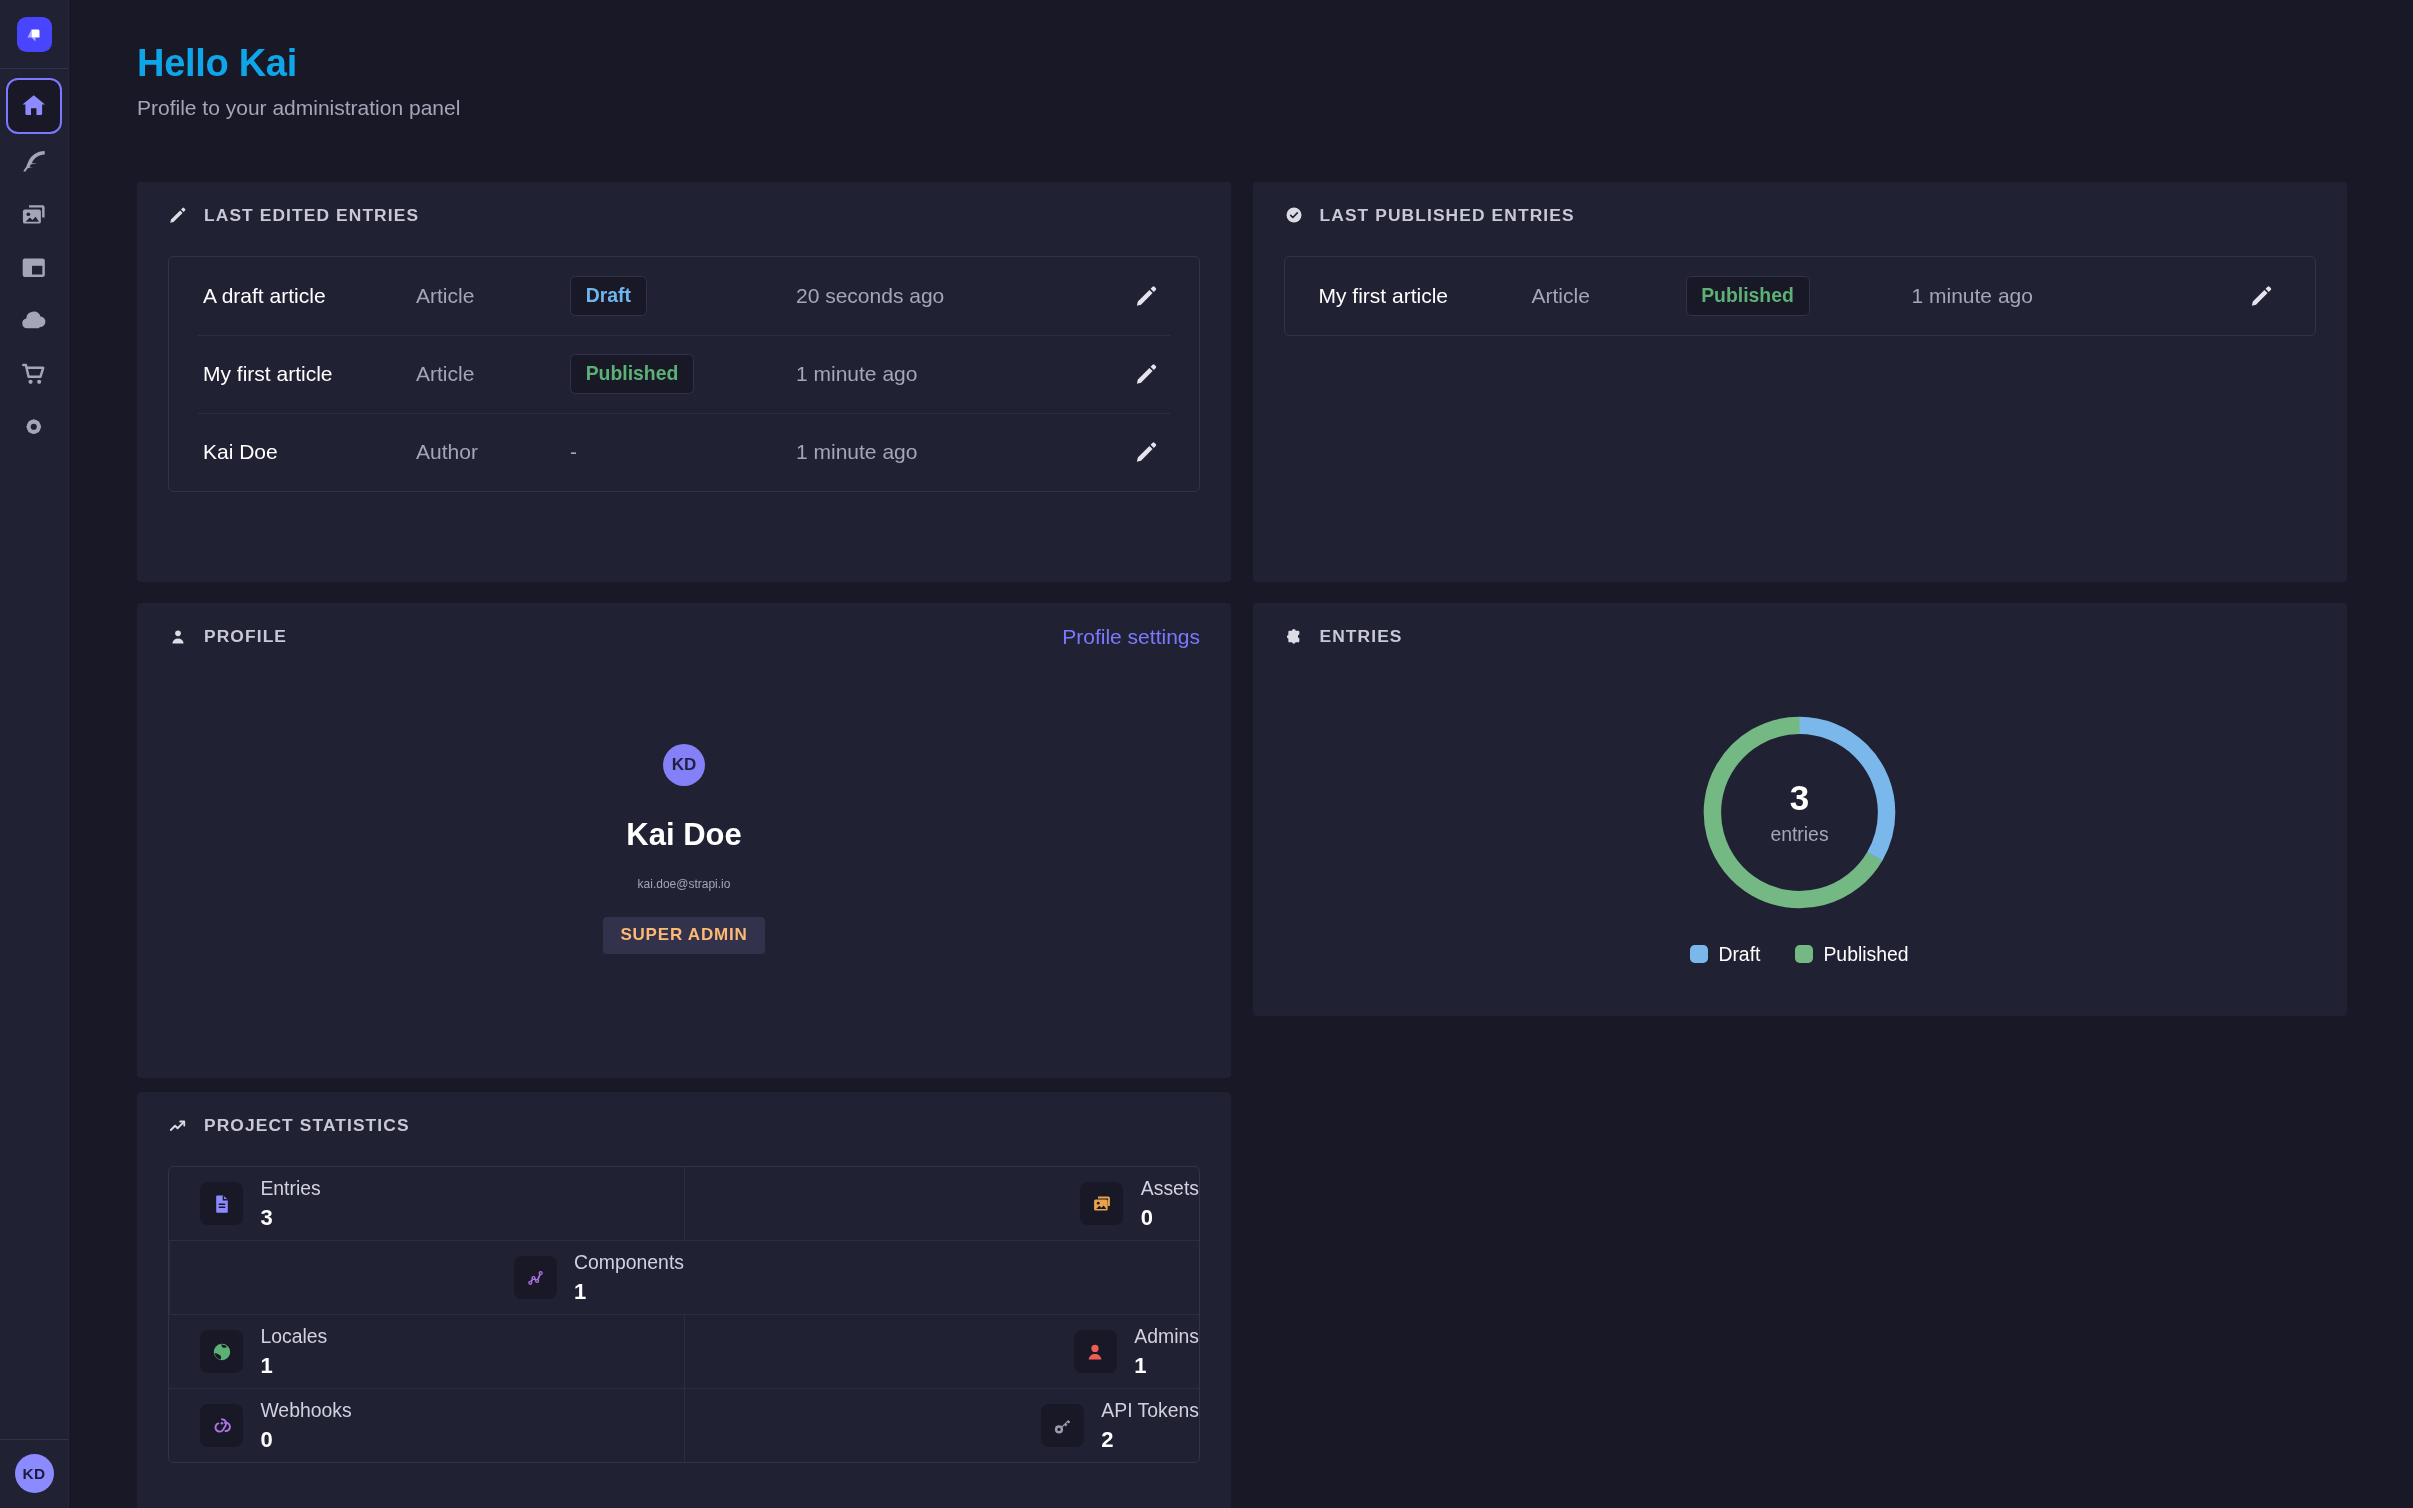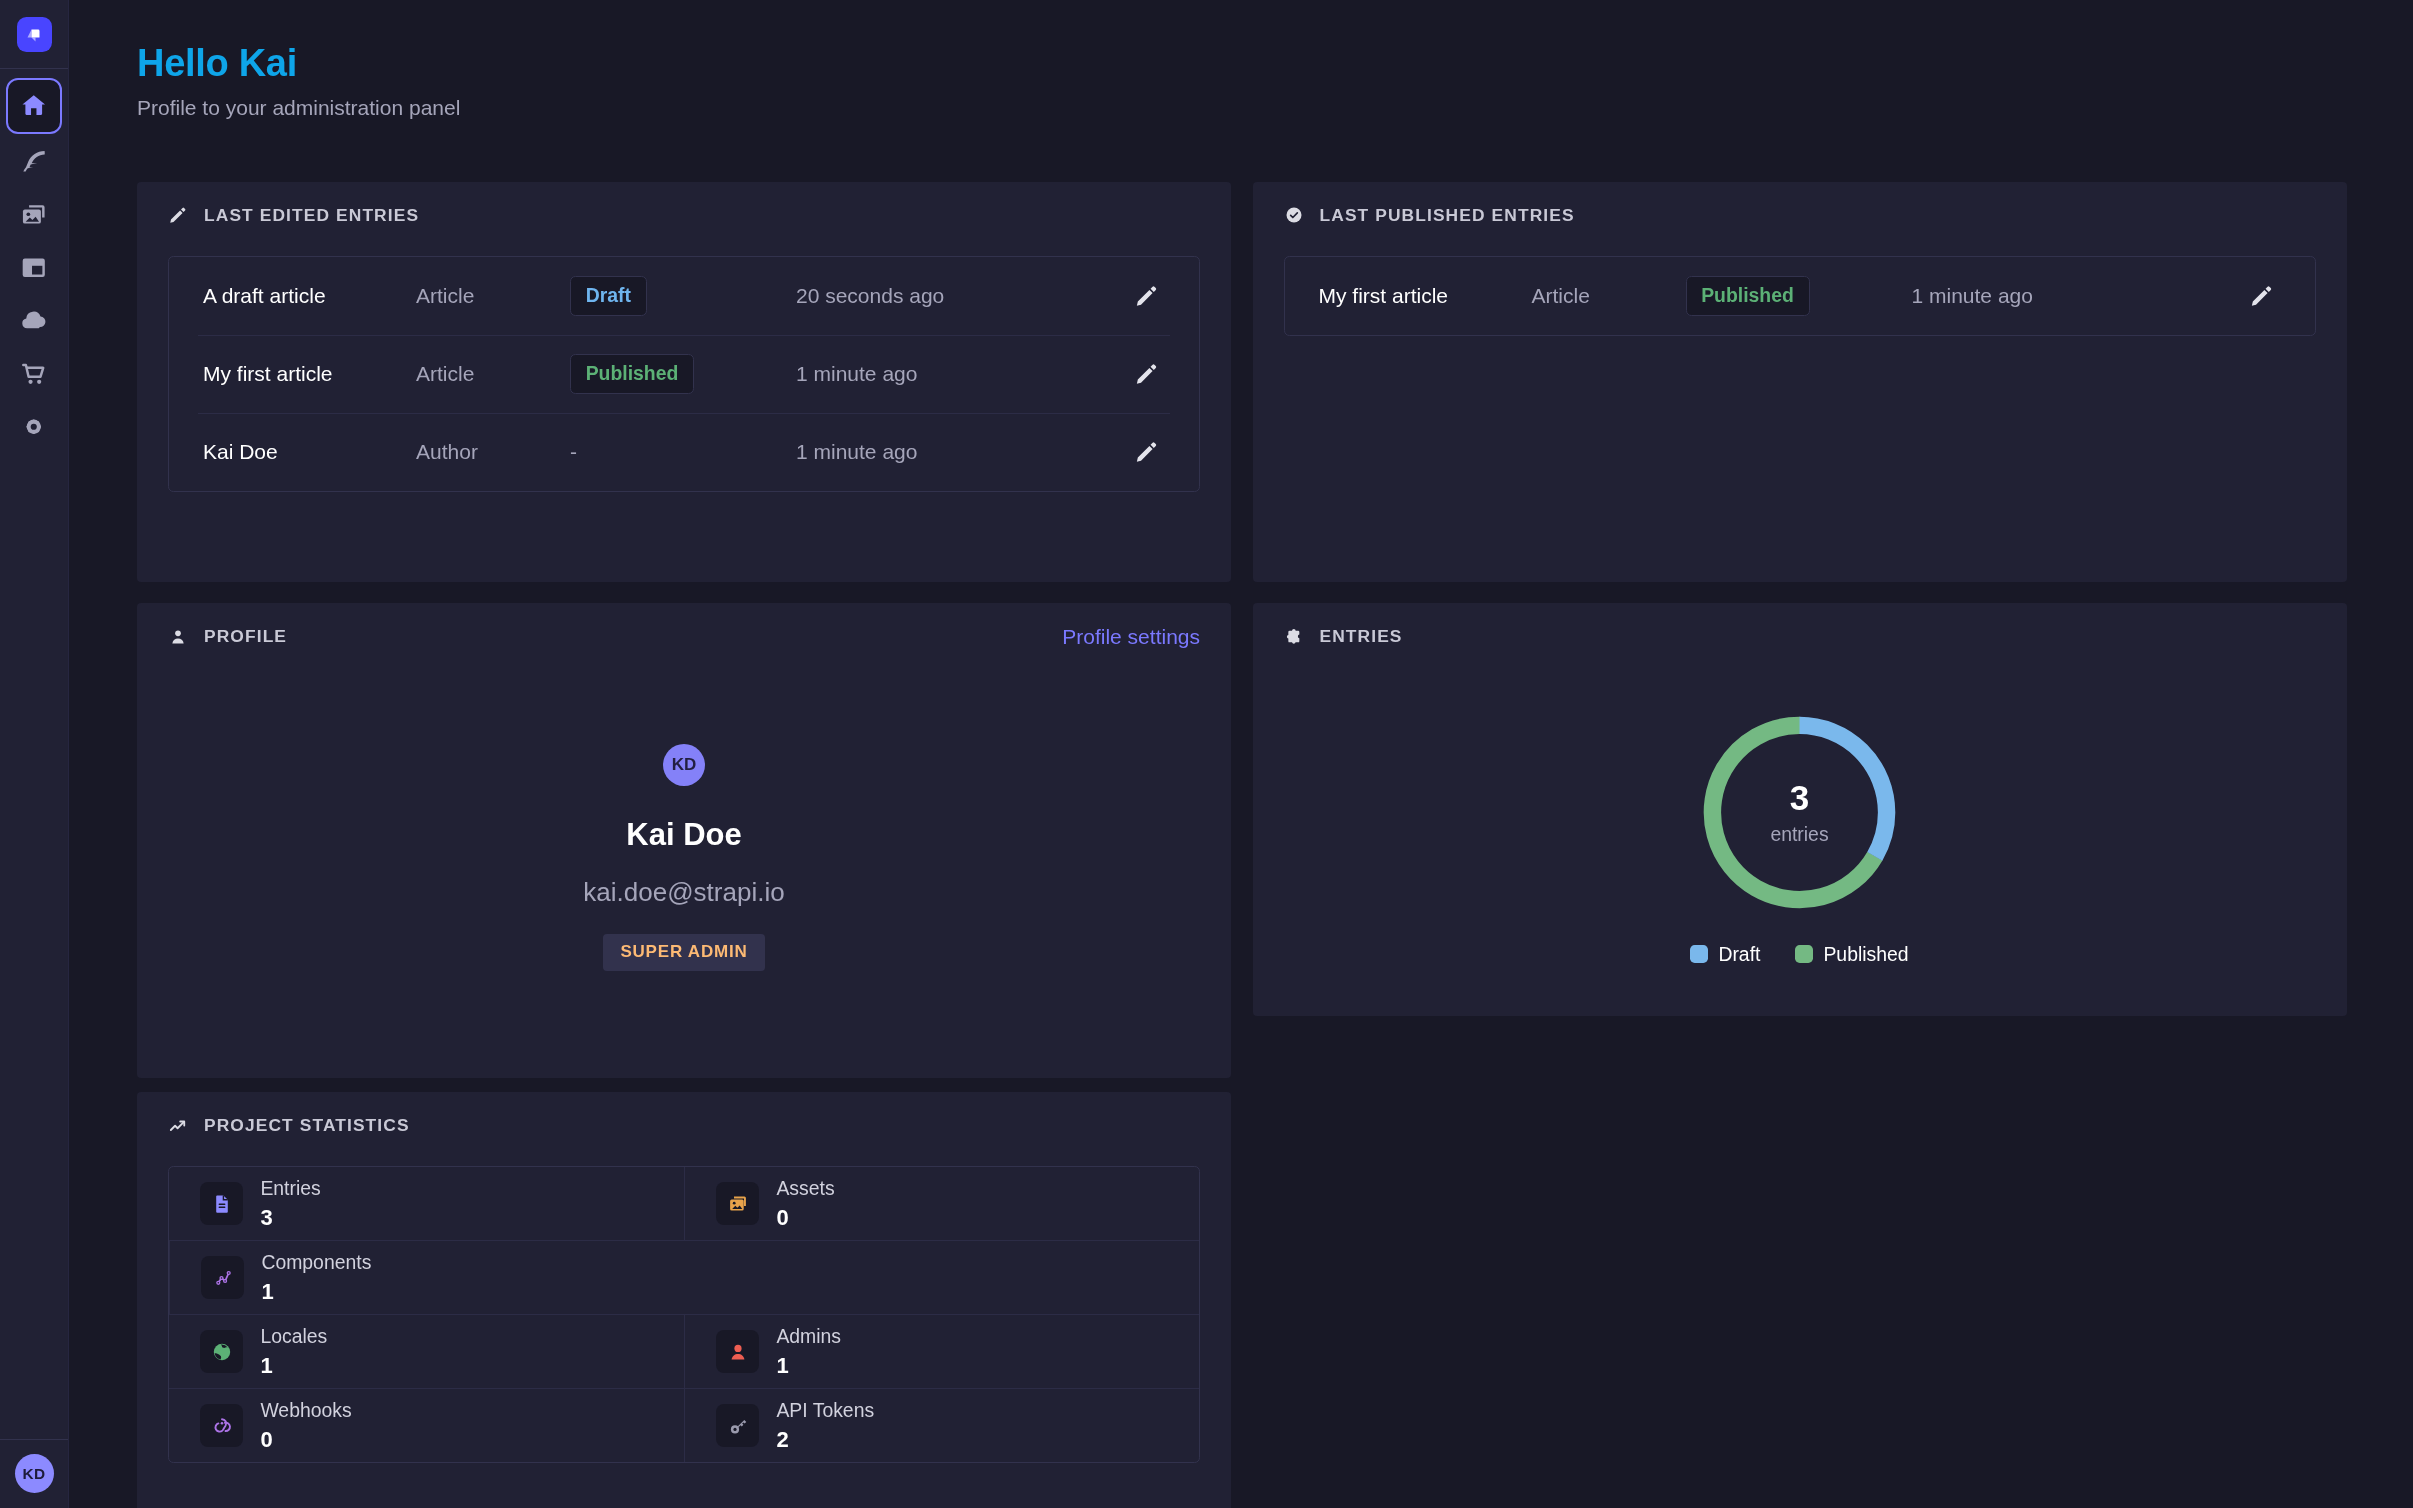--- a/index.html
+++ b/index.html
@@ -52,39 +52,39 @@
   .card-last-edited{height:400px;}
   .card-profile{height:475px;margin-top:21.5px;}
   .card-stats{height:422px;margin-top:14px;}
   .card-last-published{height:400px;}
   .card-entries{height:413px;margin-top:21.5px;}
 
   
   .profile-body{display:flex;flex-direction:column;align-items:center;}
   .avatar-lg{width:42px;height:42px;border-radius:50%;background:#8481f8;color:#221f41;font-weight:700;font-size:17px;display:flex;align-items:center;justify-content:center;margin-top:94px;}
   .profile-name{font-size:31px;font-weight:700;margin-top:31px;color:#fff;}
-  .profile-email{font-size:26px;color:#a5a5ba;margin-top:24px;}
+  .profile-email{font-size:12px;color:#a5a5ba;margin-top:24px;}
   .role-badge{margin-top:25.5px;background:#32324d;color:#fdba74;font-size:17px;font-weight:600;letter-spacing:0.8px;padding:8.7px 17.4px;border-radius:4px;}
 
   
   .donut-wrap{position:relative;width:201px;height:201px;margin:62px auto 0;}
   .donut-center{position:absolute;inset:0;display:flex;flex-direction:column;align-items:center;justify-content:center;}
   .donut-total{font-size:35px;font-weight:700;color:#fff;line-height:1;}
   .donut-sub{font-size:19.4px;color:#a5a5ba;margin-top:8px;}
   .legend{display:flex;justify-content:center;gap:35px;margin-top:29.5px;}
   .legend-item{display:flex;align-items:center;gap:10px;}
   .swatch{width:18px;height:18px;border-radius:4.7px;}
   .legend-label{font-size:19.4px;color:#ffffff;}
 
   
   .stats-table{margin-top:27px;border:0.7px solid #32324d;border-radius:5.4px;overflow:hidden;}
   .srow{display:grid;grid-template-columns:1fr 1fr;}
   .srow + .srow{border-top:0.7px solid #2c2c46;}
   .scell{display:flex;align-items:center;gap:17.4px;height:73px;padding-left:31px;}
-  .scell.right{border-left:0.7px solid #2c2c46;}
+  .scell.right{border-left:0.7px solid #2c2c46;justify-content:flex-end;}
   .stat-tile{width:43px;height:43px;border-radius:8px;background:#181826;display:flex;align-items:center;justify-content:center;}
   .stat-tile svg{width:24px;height:24px;}
   .stat-text{display:flex;flex-direction:column;}
   .stat-label{font-size:19.4px;color:#d2d2de;}
   .stat-value{font-size:22px;font-weight:700;color:#fff;margin-top:4.7px;}
 
   .c-indigo{color:#8c8aff;} .c-orange{color:#e8a34b;} .c-blue{color:#66b7f1;}
   .c-purple{color:#ac73e6;} .c-green{color:#5cb176;} .c-red{color:#ee5e52;} .c-gray{color:#9a9aad;}
 </style>
 </head>

